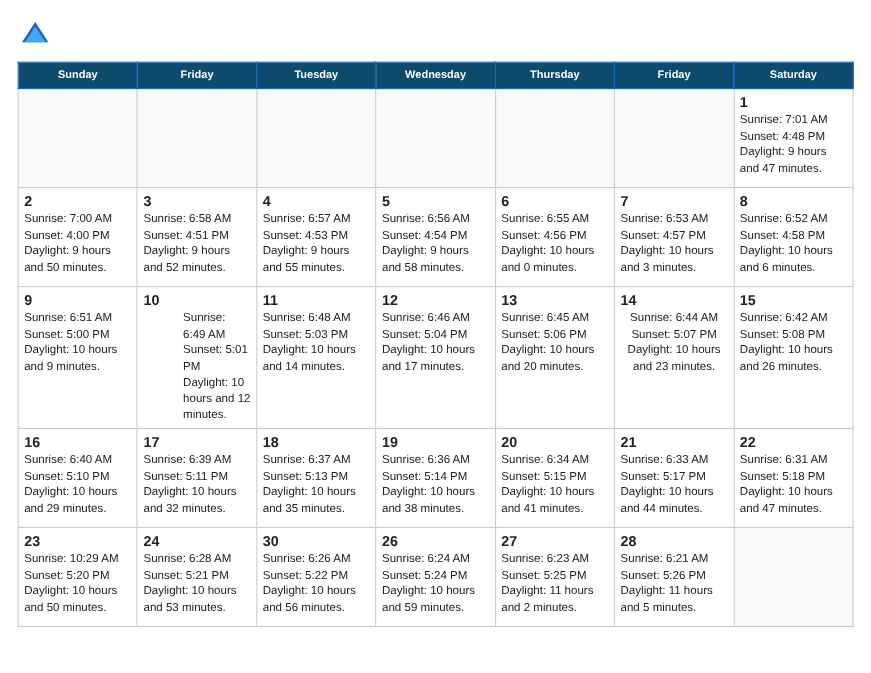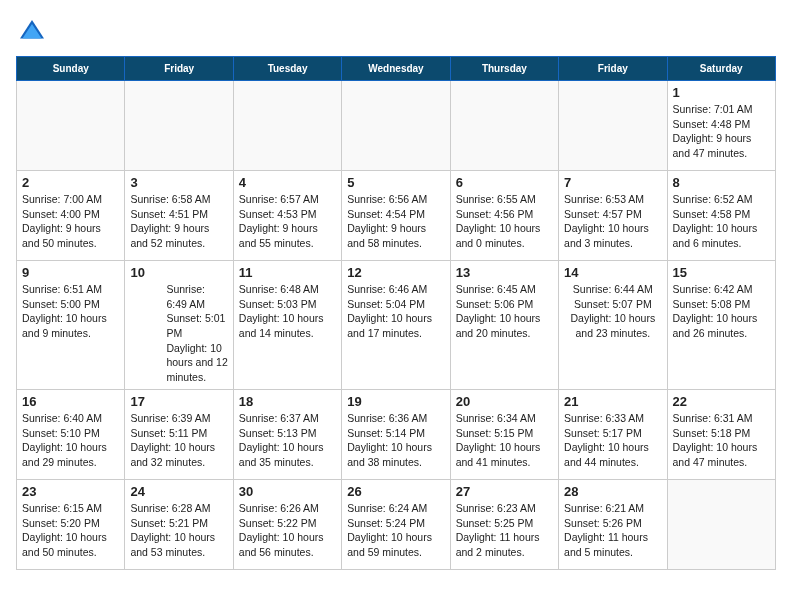--- a/index.html
+++ b/index.html
@@ -265,21 +265,21 @@
         <td>
           <span class="day-num">22</span>
           <div class="day-info" style="white-space: pre-line;">Sunrise: 6:31 AM
 Sunset: 5:18 PM
 Daylight: 10 hours and 47 minutes.</div>
         </td>
       </tr>
       <tr>
         <td>
           <span class="day-num">23</span>
-          <div class="day-info" style="white-space: pre-line;">Sunrise: 6:15 AM
+          <div class="day-info" style="white-space: pre-line;">Sunrise: 10:29 AM
 Sunset: 5:20 PM
 Daylight: 10 hours and 50 minutes.</div>
         </td>
         <td>
           <span class="day-num">24</span>
           <div class="day-info" style="white-space: pre-line;">Sunrise: 6:28 AM
 Sunset: 5:21 PM
 Daylight: 10 hours and 53 minutes.</div>
         </td>
         <td>

